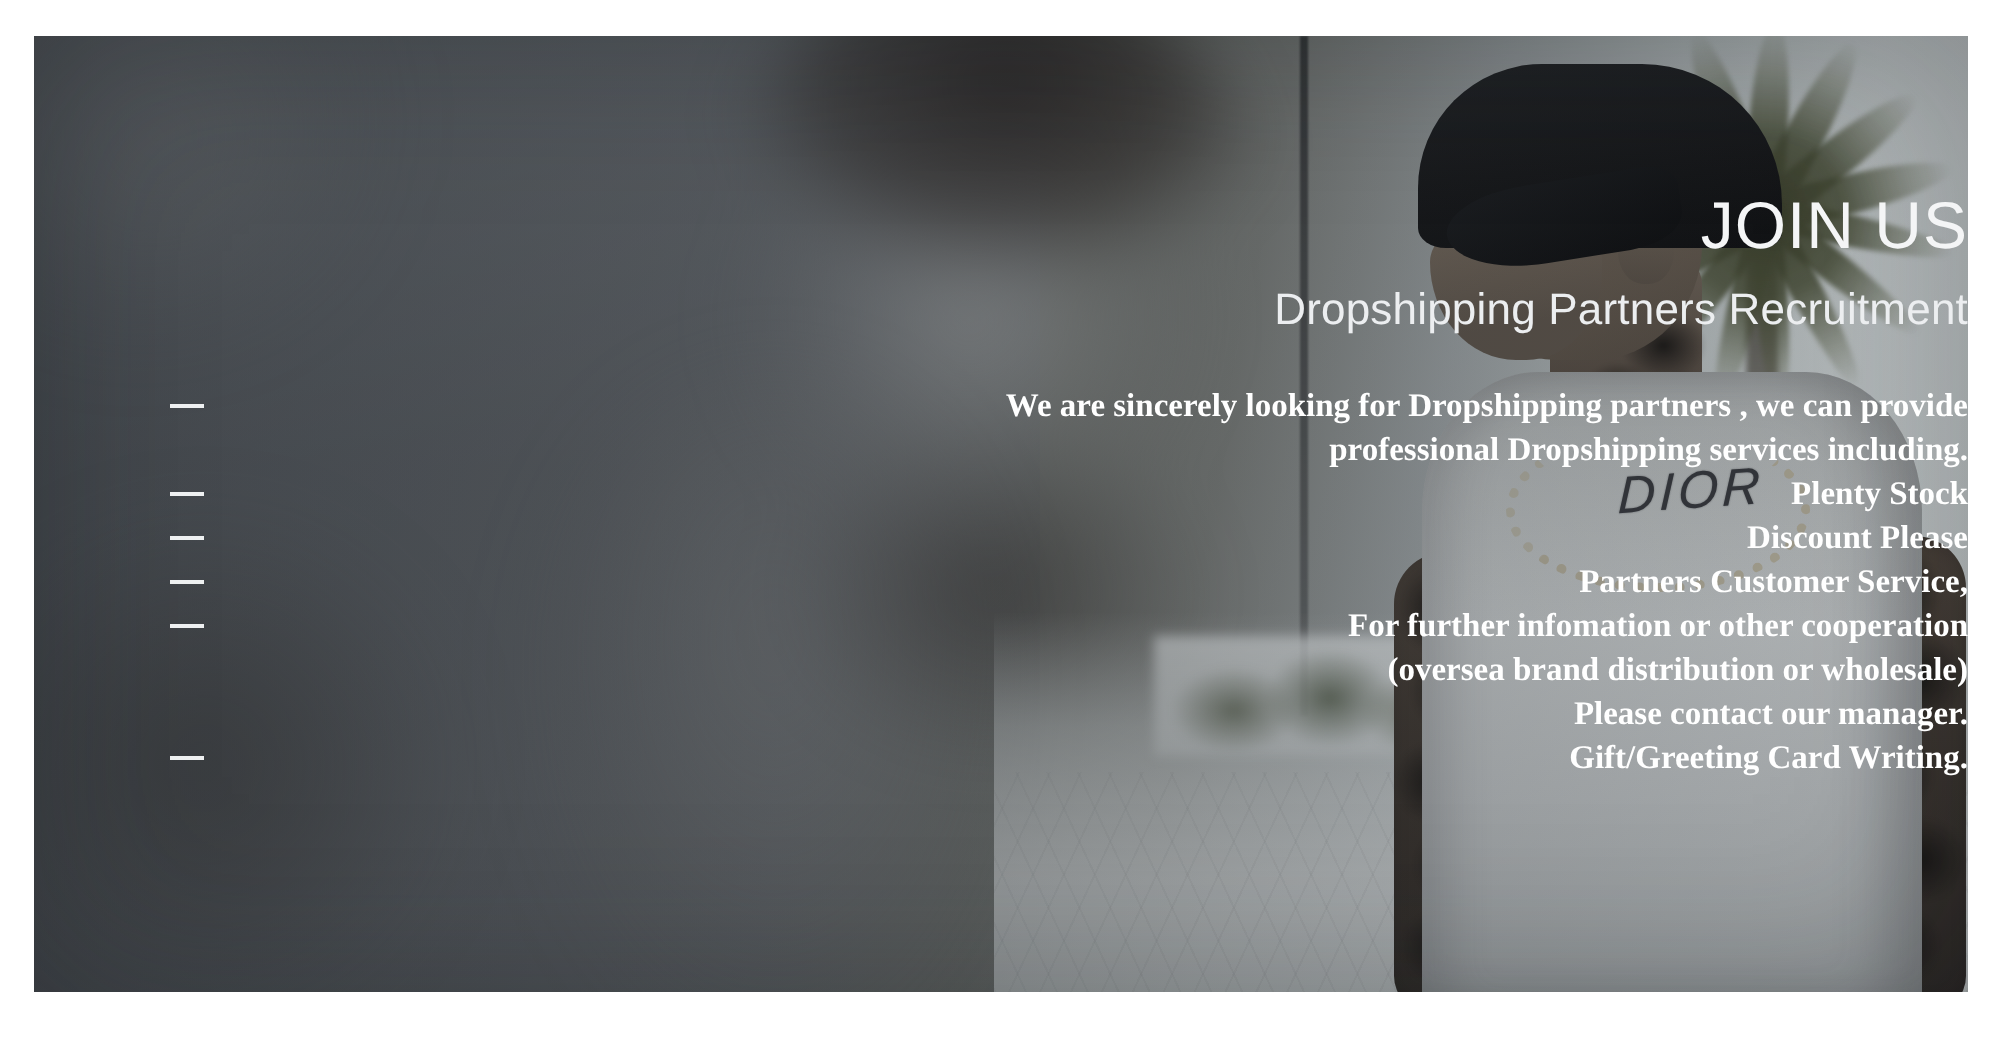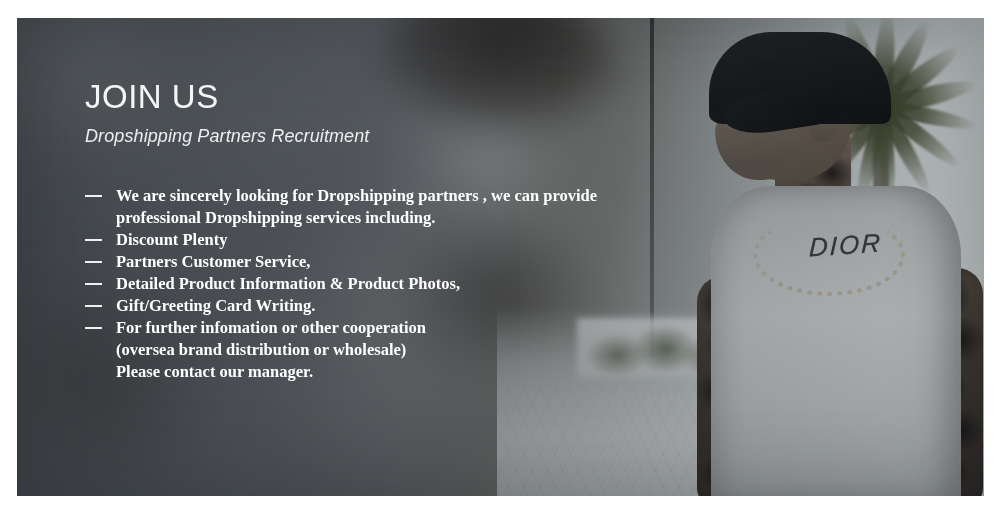--- a/index.html
+++ b/index.html
@@ -244,43 +244,43 @@
     pointer-events:none;
   }
   .vignette {
     position:absolute; inset:0;
     box-shadow:inset 0 0 90px rgba(20,22,26,.32);
     pointer-events:none;
   }
 
   
   .copy {
-    position:absolute; left:0; top:0; width:100%; height:100%;
+    position:absolute; left:0; top:16px; width:100%; height:100%;
     padding:62px 0 0 68px;
     color:#fff;
+    text-align:right;
   }
   .title {
     font-family:"Liberation Sans", sans-serif;
     font-size:33px;
     font-weight:400;
     letter-spacing:.5px;
     line-height:1;
     color:#f4f5f6;
   }
   .subtitle {
     margin-top:13px;
     font-family:"Liberation Sans", sans-serif;
-    font-size:18px;
+    font-size:22px;
     font-weight:400;
     letter-spacing:.1px;
     color:#eceef0;
-    font-style:italic;
   }
   .bullets {
-    margin-top:38px;
+    margin-top:24px;
     list-style:none;
     font-family:"Liberation Serif", serif;
     font-weight:700;
     font-size:16.5px;
     line-height:22px;
     color:#ffffff;
   }
   .bullets li {
     position:relative;
     padding-left:31px;
@@ -357,24 +357,24 @@
 
     <div class="photo-wash"></div>
     <div class="vignette"></div>
 
     <div class="copy">
       <div class="title">JOIN US</div>
       <div class="subtitle">Dropshipping Partners Recruitment</div>
       <ul class="bullets">
           <li class="dashed">We are sincerely looking for Dropshipping partners , we can provide
 professional Dropshipping services including.</li>
-          <li class="dashed">Discount Plenty</li>
+          <li class="dashed">Plenty Stock</li>
+          <li class="dashed">Discount Please</li>
           <li class="dashed">Partners Customer Service,</li>
-          <li class="dashed">Detailed Product Information &amp; Product Photos,</li>
-          <li class="dashed">Gift/Greeting Card Writing.</li>
           <li class="dashed">For further infomation or other cooperation
 (oversea brand distribution or wholesale)
 Please contact our manager.</li>
+          <li class="dashed">Gift/Greeting Card Writing.</li>
         </ul>
     </div>
 
   </div>
 </div>
 
 </body></html>

